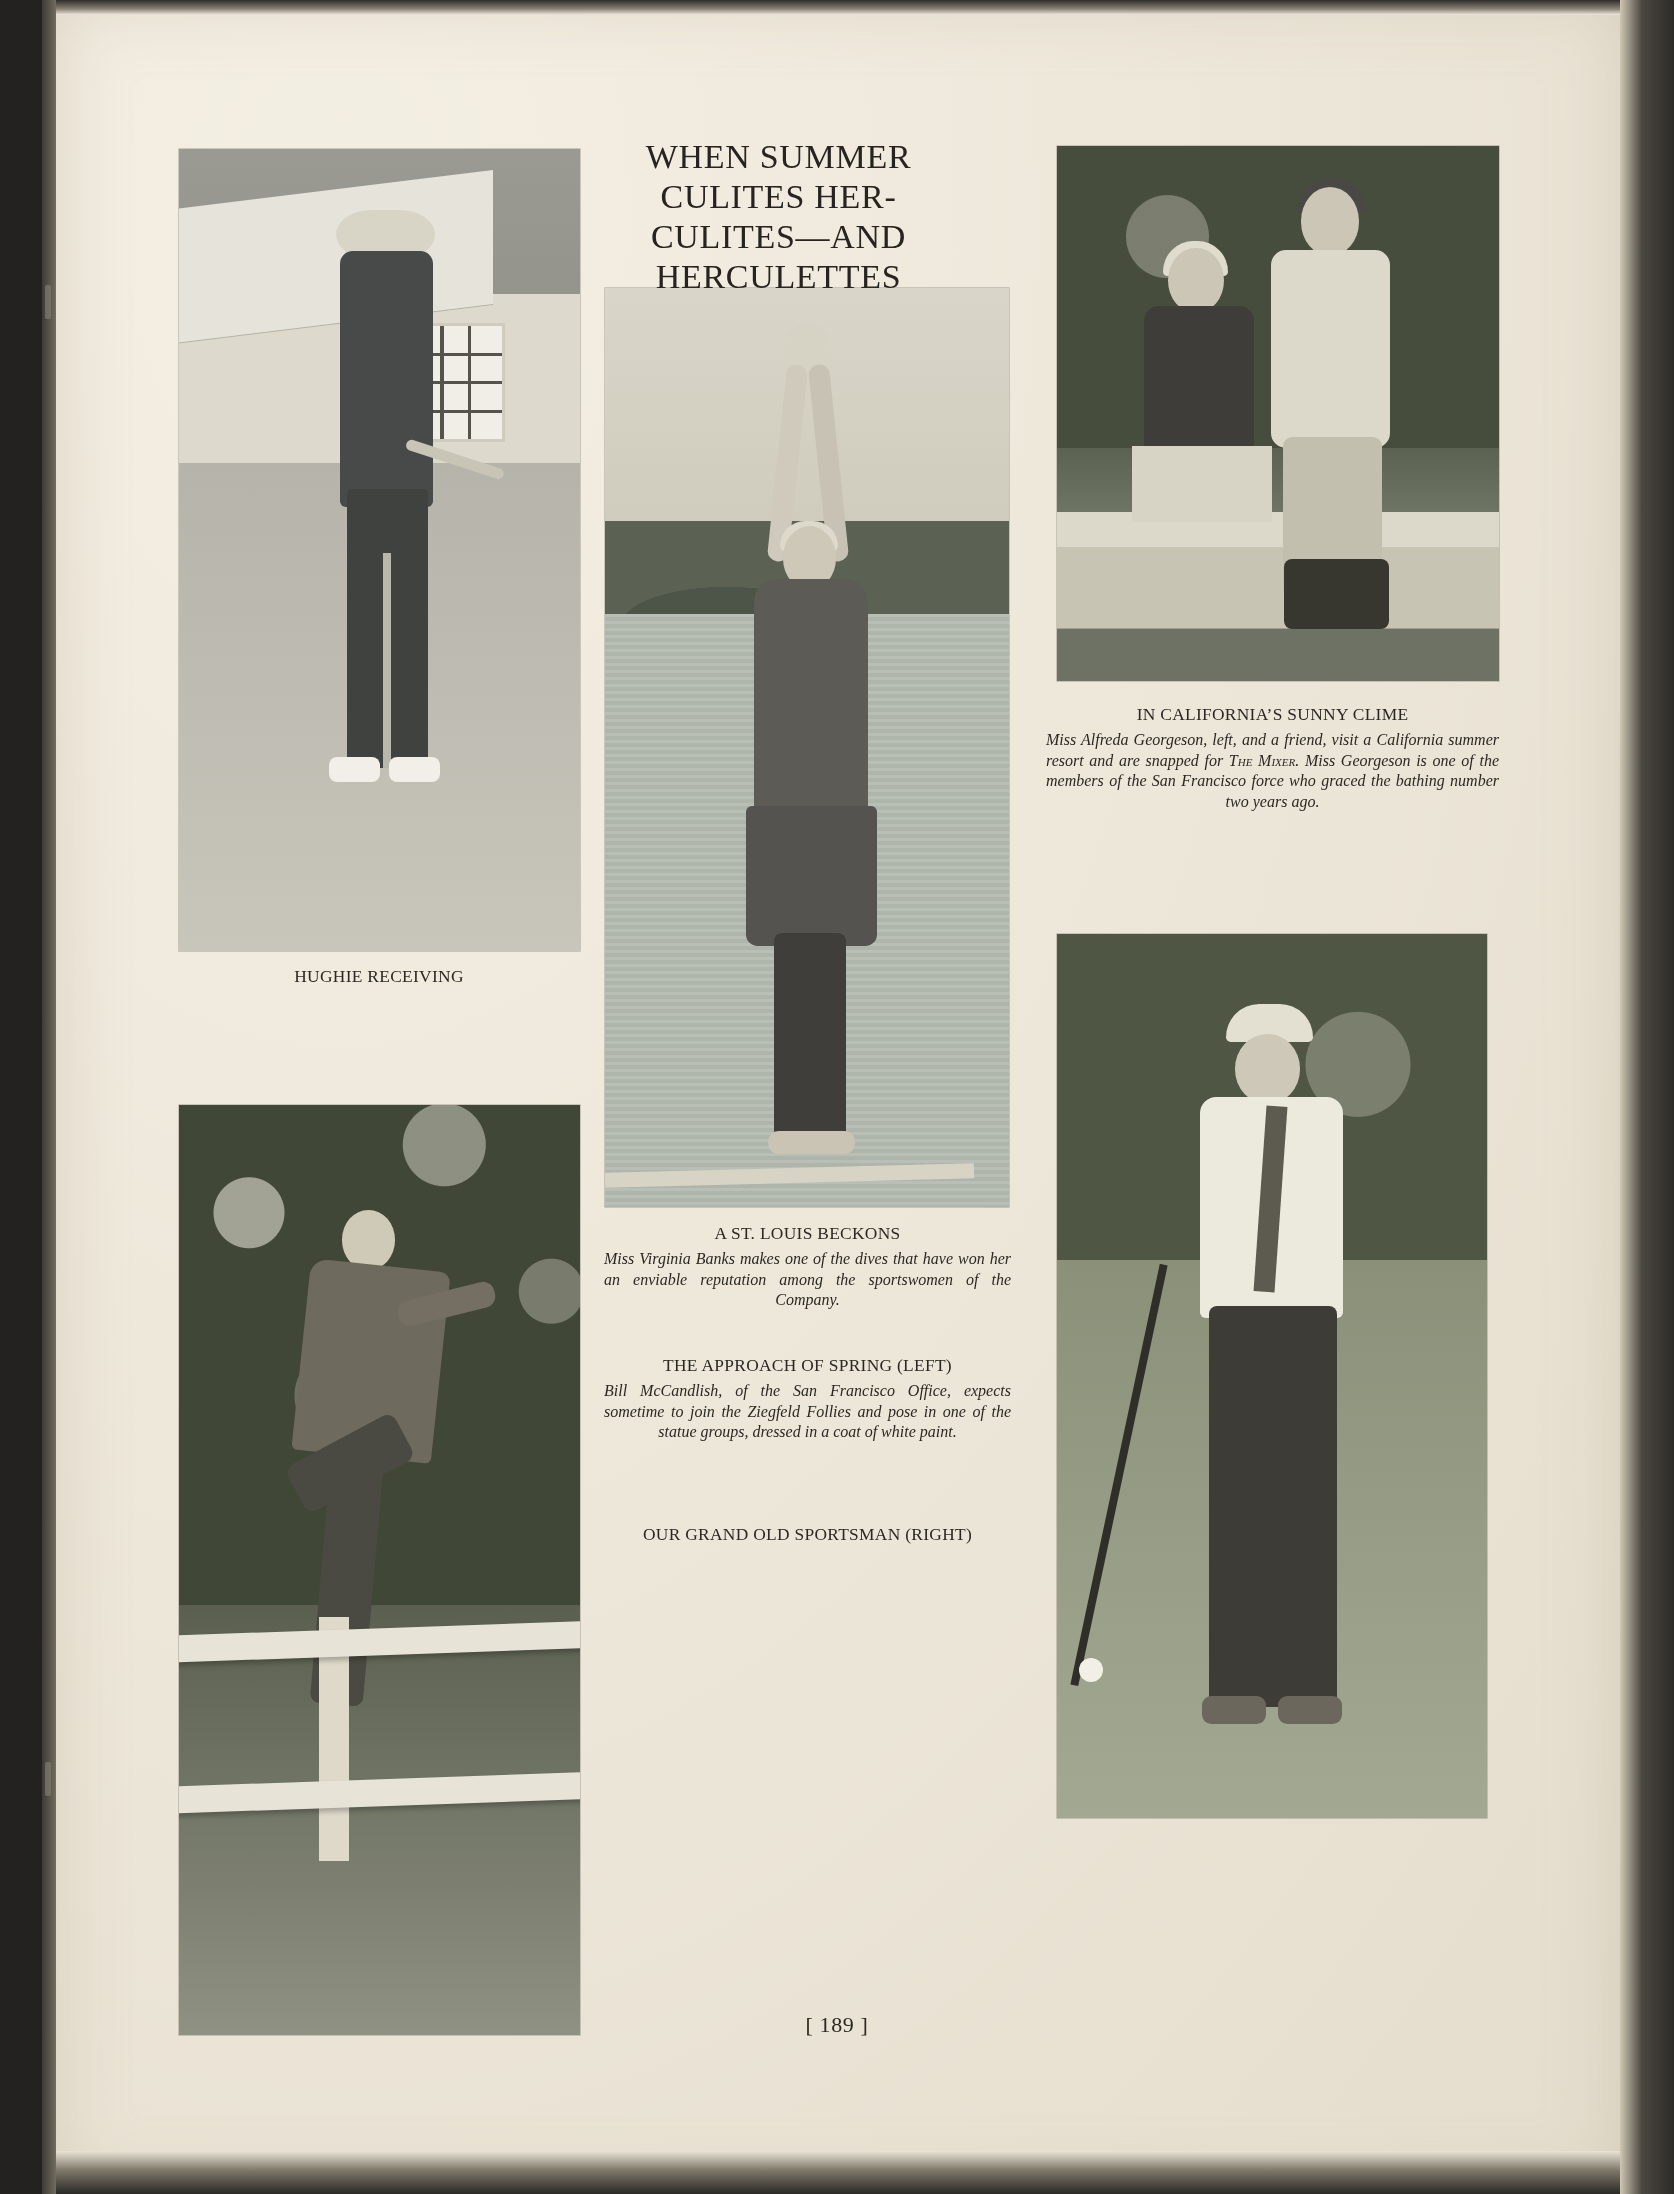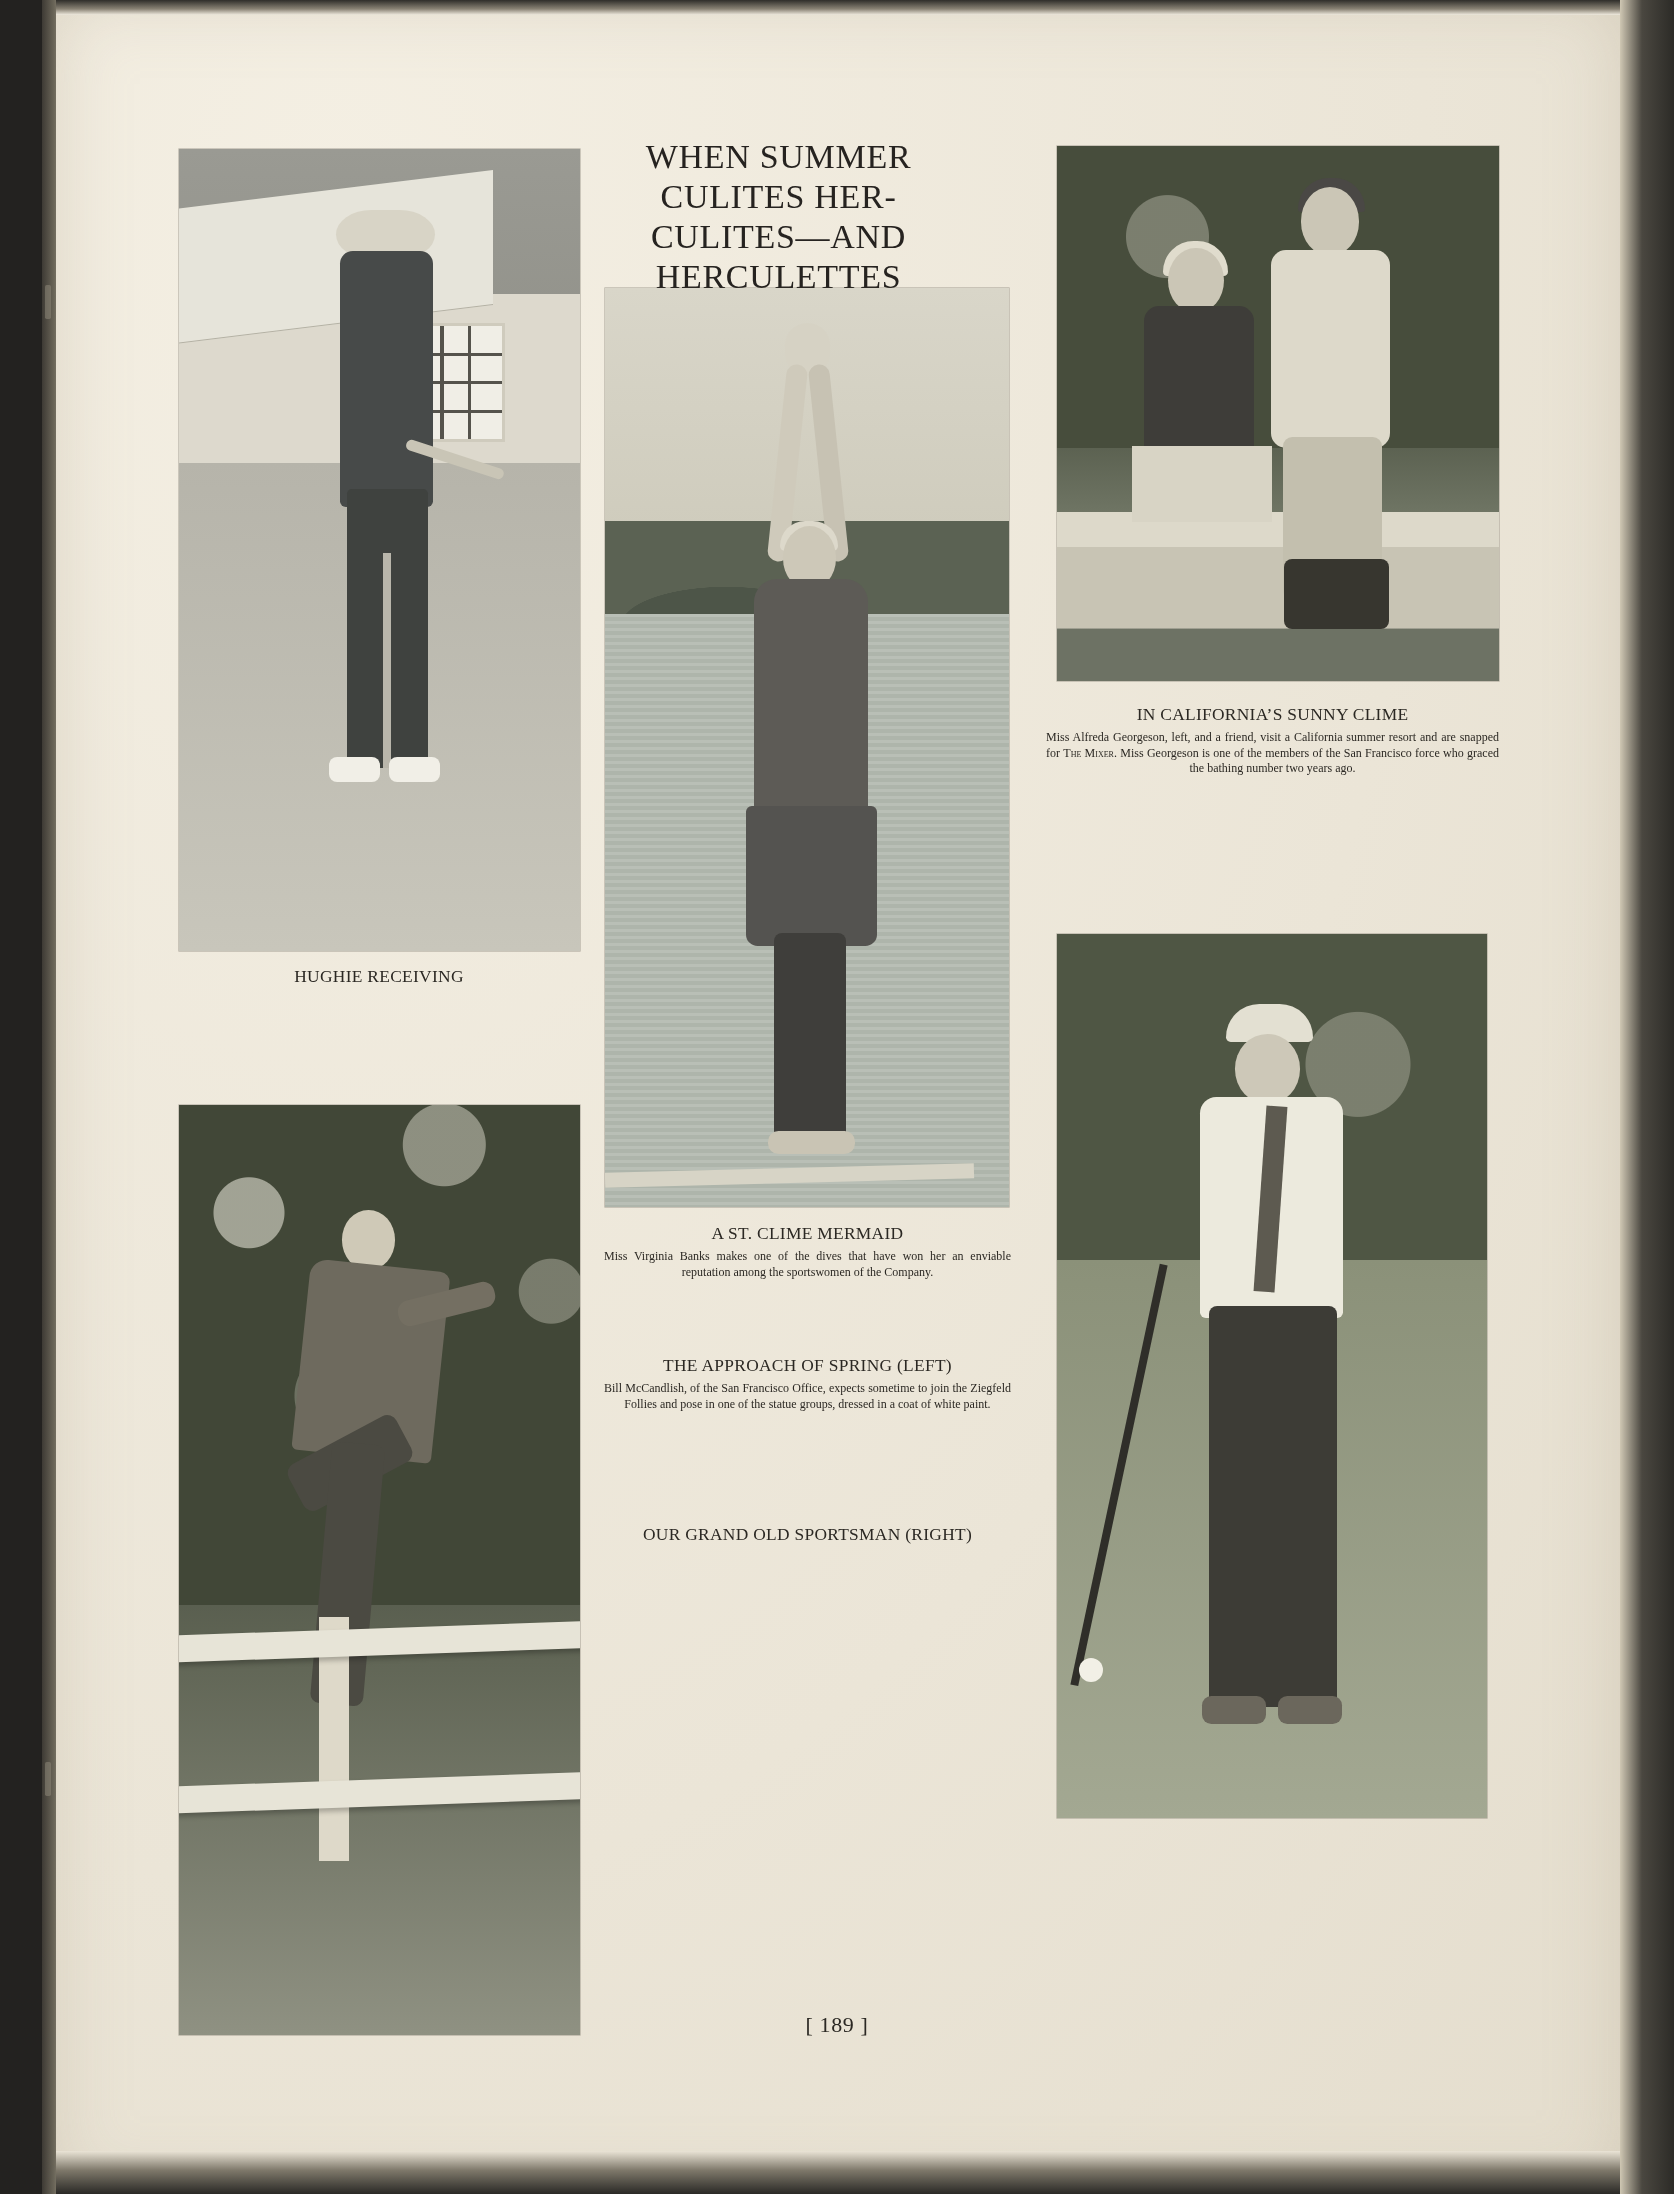--- a/index.html
+++ b/index.html
@@ -94,24 +94,25 @@
   .cap-title {
     text-align: center;
     font-size: 17.4px;
     letter-spacing: 0.3px;
     color: #2b2823;
     font-family: "Liberation Serif", serif;
   }
   .cap-body {
     text-align: justify;
     text-align-last: center;
-    font-size: 12px;
+    font-size: 16px;
     line-height: 1.28;
     color: #2b2823;
     font-family: "Liberation Serif", serif;
+    font-style: italic;
   }
 
   
   #headline {
     position: absolute;
     left: 401px;
     top: 0px;
     width: 407px;
     text-align: center;
     font-size: 34px;
@@ -417,21 +418,21 @@
           <div class="head"></div>
           <div class="suit"></div>
           <div class="skirt"></div>
           <div class="legs"></div>
           <div class="feet"></div>
         </div>
         <div class="board"></div>
       </div>
 
       <div id="cap-mermaid" class="cap-block">
-        <div class="cap-title">A ST. CLIME MERMAID</div>
+        <div class="cap-title">A ST. LOUIS BECKONS</div>
         <div class="cap-body">Miss Virginia Banks makes one of the dives that have won her an enviable reputation among the sportswomen of the Company.</div>
       </div>
 
       <div id="cap-spring" class="cap-block">
         <div class="cap-title">THE APPROACH OF SPRING (LEFT)</div>
         <div class="cap-body">Bill McCandlish, of the San Francisco Office, expects sometime to join the Ziegfeld Follies and pose in one of the statue groups, dressed in a coat of white paint.</div>
       </div>
 
       <div id="cap-joe" class="cap-block">
         <div class="cap-title">OUR GRAND OLD SPORTSMAN (RIGHT)</div>

